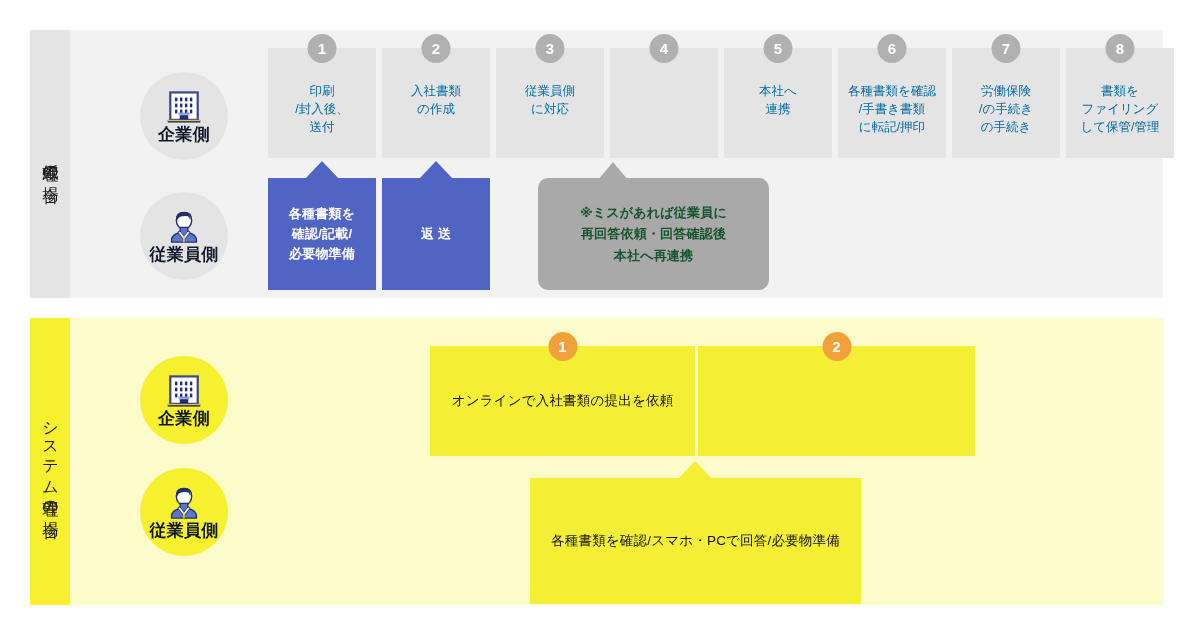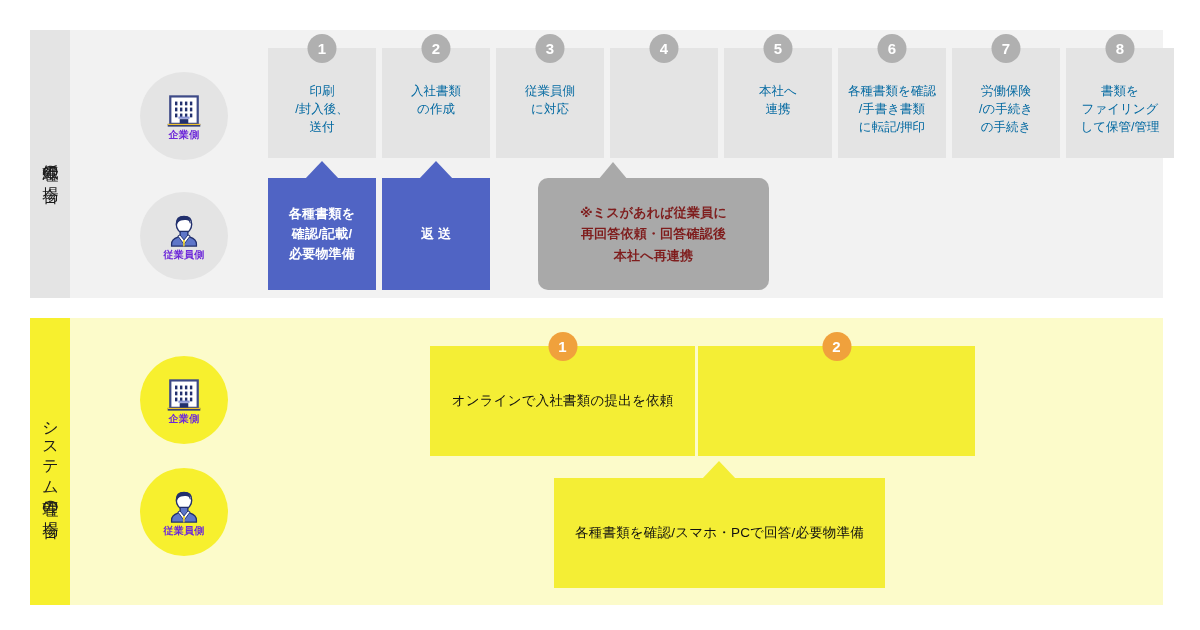--- a/index.html
+++ b/index.html
@@ -39,21 +39,21 @@
   .actor {
     position: absolute;
     width: 88px; height: 88px; border-radius: 50%;
     display: flex; flex-direction: column;
     align-items: center; justify-content: center;
     gap: 1px;
   }
   .actor-grey   { background: #e4e4e4; }
   .actor-yellow { background: #f7f02e; }
   .actor-label {
-    font-size: 10px; font-weight: 700; color: #6d28d9;
+    font-size: 17px; font-weight: 700; color: #0f172a;
     letter-spacing: 0.3px; line-height: 1;
   }
   .actor-icon { width: 38px; height: 36px; display: block; }
 
   #paper-actor-company  { left: 70px;  top: 42px; }
   #paper-actor-employee { left: 70px;  top: 162px; }
   #sys-actor-company    { left: 70px;  top: 38px; }
   #sys-actor-employee   { left: 70px;  top: 150px; }
 
   
@@ -106,21 +106,21 @@
   #grey-note { left: 468px; top: 148px; width: 231px; height: 112px; }
   #grey-note .callout-tail {
     left: 60px; transform: none;
     border-left: 15px solid transparent;
     border-right: 15px solid transparent;
     border-bottom: 18px solid #a9a9a9;
     top: -16px;
   }
   #grey-note .callout-body {
     background: #a9a9a9; border-radius: 10px;
-    color: #7f1d1d; font-size: 13px; font-weight: 700;
+    color: #14532d; font-size: 13px; font-weight: 700;
     line-height: 1.65; white-space: pre-line; letter-spacing: 0.2px;
   }
 
   
   .sys-box {
     position: absolute; background: #f4ee35;
     display: flex; align-items: center; justify-content: center;
   }
   .sys-badge {
     position: absolute; top: -14px; left: 50%;
@@ -131,21 +131,21 @@
     display: flex; align-items: center; justify-content: center;
     line-height: 1;
   }
   .sys-text {
     font-size: 13.5px; font-weight: 400; color: #111;
     line-height: 1.5; text-align: center; letter-spacing: 0.2px;
   }
   #sys-box-1 { left: 360px; top: 28px; width: 265px; height: 110px; }
   #sys-box-2 { left: 628px; top: 28px; width: 277px; height: 110px; }
 
-  #sys-box-3 { left: 484px; top: 160px; width: 331px; height: 110px; }
+  #sys-box-3 { left: 460px; top: 160px; width: 331px; height: 126px; }
   #sys-box-3 .callout-tail {
     border-left: 17px solid transparent;
     border-right: 17px solid transparent;
     border-bottom: 18px solid #f4ee35;
     top: -17px; left: 165px; transform: translateX(-50%);
   }
   #sys-box-3 .callout-body {
     background: #f4ee35;
   }
 </style>

